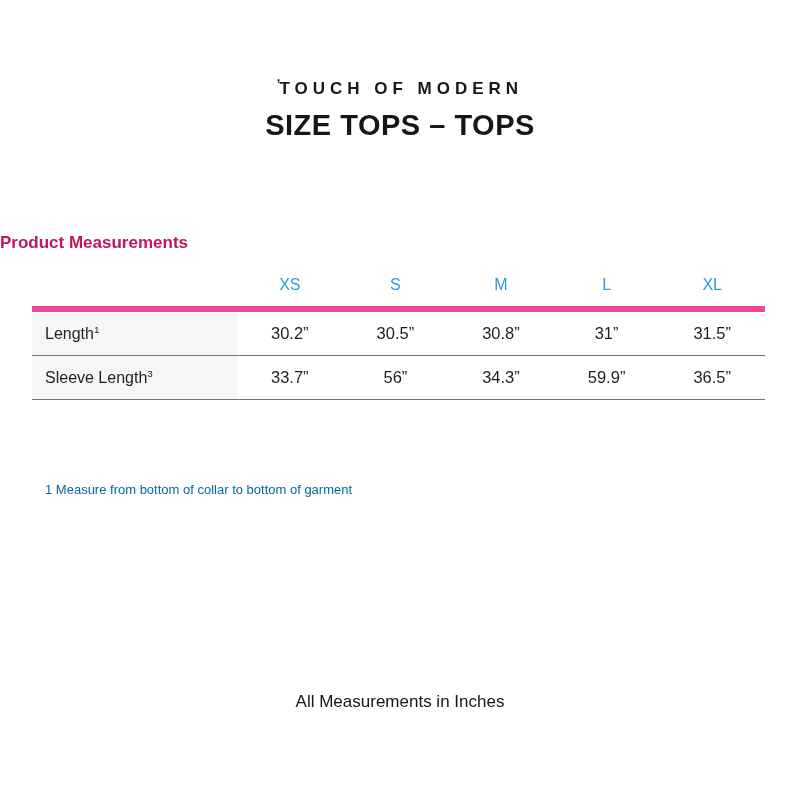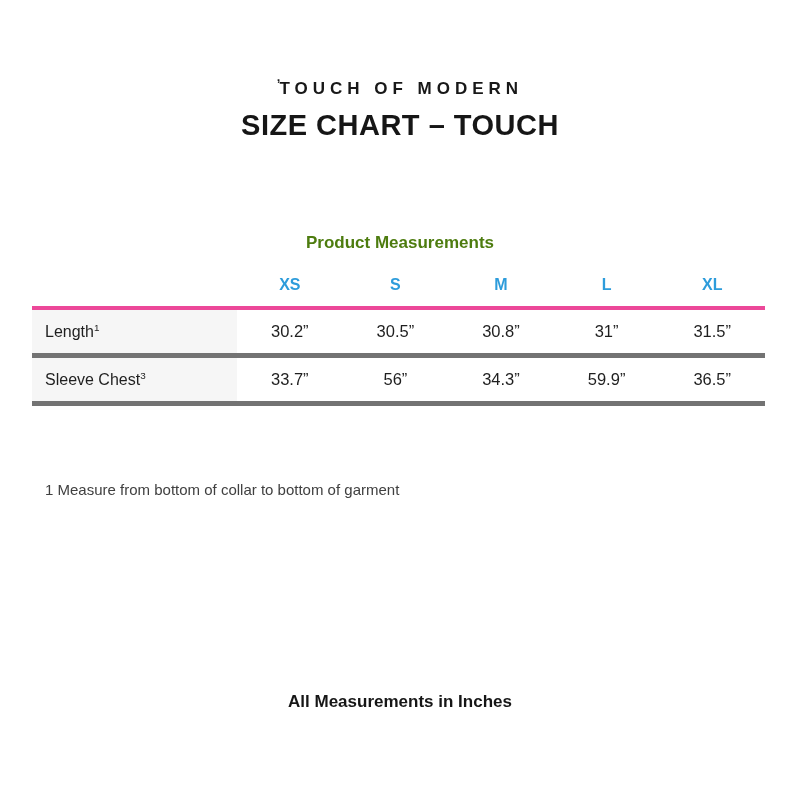--- a/index.html
+++ b/index.html
@@ -32,85 +32,85 @@
   .title {
     position: absolute; top: 109px; left: 0; width: 100%;
     text-align: center;
     font-size: 29px; font-weight: 600;
     letter-spacing: 0.5px;
     color: #161616;
   }
 
   .caption {
     position: absolute; top: 233px; left: 0; width: 100%;
-    text-align: center;
+    text-align: left;
     font-size: 17px; font-weight: 700;
-    color: #4d7c0f;
+    color: #be185d;
   }
 
   table.size-table {
     position: absolute; left: 32px; top: 276px;
     width: 733px;
     border-collapse: collapse;
     table-layout: fixed;
     font-size: 16px;
   }
   .size-table th {
-    font-weight: 700;
+    font-weight: 400;
     font-size: 16px;
     color: #2D9CDB;
     text-align: center;
     padding: 0 0 12px 0;
-    border-bottom: 4px solid #ec4899;
+    border-bottom: 6px solid #ec4899;
   }
   .size-table th.corner { width: 205px; }
   .size-table td {
     height: 41px;
     text-align: center;
-    border-bottom: 5px solid #737373;
+    border-bottom: 1px solid #737373;
     font-size: 16.5px;
     color: #1f1f1f;
   }
   .size-table td.label-cell {
     text-align: left;
     background: #f6f6f6;
     padding-left: 13px;
     font-size: 16px;
   }
   .size-table td.label-cell sup {
     font-size: 0.62em;
     vertical-align: super;
     line-height: 0;
   }
 
   .footnotes {
     position: absolute; left: 45px; top: 481px;
-    font-size: 15px;
+    font-size: 13px;
     line-height: 17px;
-    color: #404040;
+    color: #0369a1;
   }
   .footnotes div { white-space: nowrap; }
 
   .footer-note {
     position: absolute; top: 692px; left: 0; width: 100%;
     text-align: center;
-    font-size: 17px; font-weight: 700;
+    font-size: 17px; font-weight: 400;
     color: #161616;
   }
 </style>
 </head>
 <body>
 
 <div class="page">
 
   <div class="brand">
     <span class="brand-mark">ʼ</span><span>TOUCH OF MODERN</span>
   </div>
 
-  <div class="title">SIZE CHART – TOUCH</div>
+  <div class="title">SIZE TOPS – TOPS</div>
 
   <div class="caption">Product Measurements</div>
 
   <table class="size-table">
     <thead>
       <tr>
         <th class="corner"></th>
         <th>XS</th>
         <th>S</th>
         <th>M</th>
@@ -121,21 +121,21 @@
     <tbody>
       <tr>
         <td class="label-cell"><span>Length</span><sup>1</sup></td>
         <td>30.2”</td>
         <td>30.5”</td>
         <td>30.8”</td>
         <td>31”</td>
         <td>31.5”</td>
       </tr>
       <tr>
-        <td class="label-cell"><span>Sleeve Chest</span><sup>3</sup></td>
+        <td class="label-cell"><span>Sleeve Length</span><sup>3</sup></td>
         <td>33.7”</td>
         <td>56”</td>
         <td>34.3”</td>
         <td>59.9”</td>
         <td>36.5”</td>
       </tr>
     </tbody>
   </table>
 
   <div class="footnotes">

